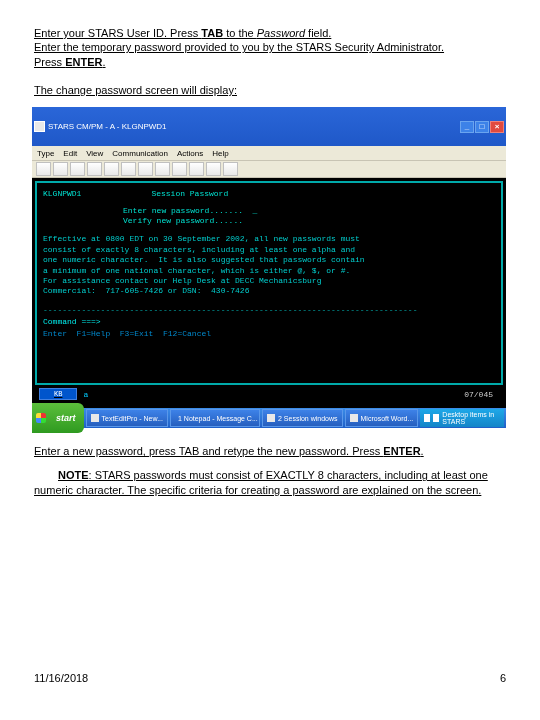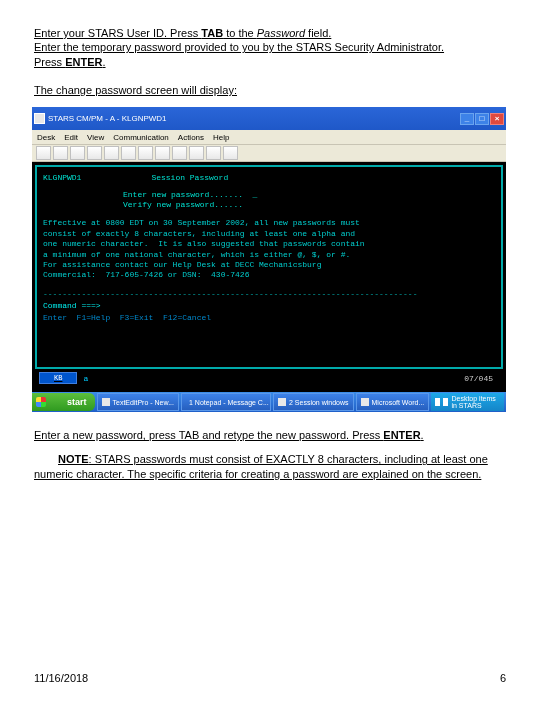--- a/index.html
+++ b/index.html
@@ -36,21 +36,21 @@
   .shot-wrap {
     width: 474px;
     margin: 6px 0 0 -2px;
   }
   .titlebar {
     height: 15px;
     background: linear-gradient(#2a66d8,#1f58c8);
     display: flex;
     align-items: center;
     justify-content: space-between;
-    padding: 4px 2px;
+    padding: 12px 2px;
   }
   .titlebar .left {
     display: flex;
     align-items: center;
     gap: 3px;
   }
   .win-icon {
     width: 9px; height: 9px; background: #e8e8e8; border:1px solid #fff;
   }
   .titlebar .ttxt {
@@ -138,29 +138,30 @@
 
   .taskbar {
     height:20px;
     background: linear-gradient(#3b8de8,#1f5fc8);
     display:flex;
     align-items:center;
     padding: 0 2px 0 0;
     gap:2px;
   }
   .start {
-    height:18px;
+    height:30px;
     background: linear-gradient(#5cbf3c,#2f9a20);
     color:#fff;
     font-weight:bold;
+    font-style:italic;
     font-size:9px;
     padding:0 8px 0 4px;
     display:flex; align-items:center;
     border-radius:0 6px 6px 0;
-    gap:21px;
+    gap:10px;
   }
   .start .flag {
     width:10px;height:10px; background:
       conic-gradient(#e33 0 25%, #3d3 0 50%, #48f 0 75%, #fd3 0 100%);
     border-radius:2px;
   }
   .taskbtn {
     height:16px;
     background: linear-gradient(#3d82e8,#265fbf);
     border:1px solid #5a98ea;
@@ -218,21 +219,21 @@
           </div>
         <div class="winbtn">
             <span>□</span>
           </div>
         <div class="winbtn close">
             <span>×</span>
           </div>
       </div>
     </div>
     <div class="menubar">
-      <span>Desk</span>
+      <span>Type</span>
       <span>Edit</span>
       <span>View</span>
       <span>Communication</span>
       <span>Actions</span>
       <span>Help</span>
     </div>
     <div class="toolbar">
       <div class="tbtn"></div>
       <div class="tbtn"></div>
       <div class="tbtn"></div>

